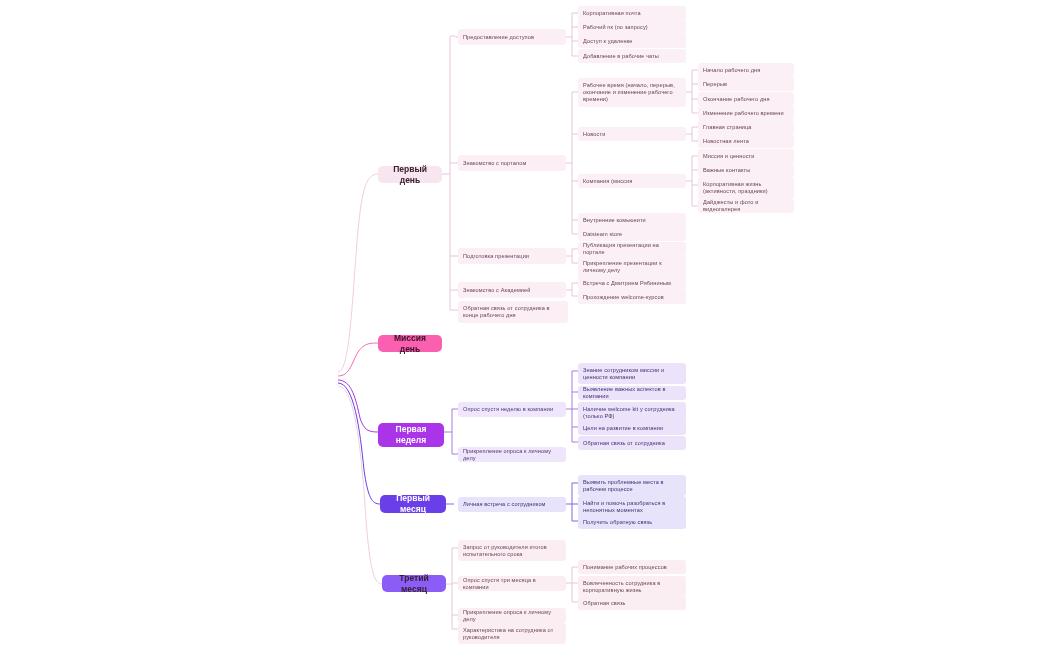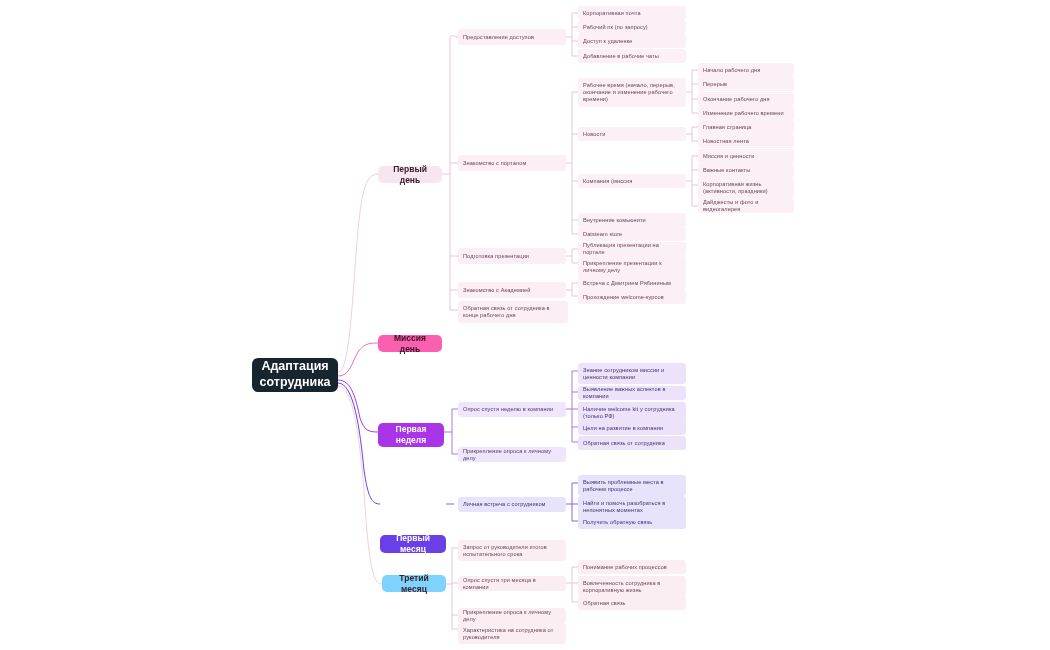--- a/index.html
+++ b/index.html
@@ -41,22 +41,22 @@
     font-size:8.5px;
     font-weight:bold;
     border-radius:5px;
     padding:3px 8px;
     justify-content:center;
     text-align:center;
   }
   .b-pale{background:#f7e6ef;color:#3b2030;}
   .b-pink{background:#fb5fb0;color:#3b1028;}
   .b-violet{background:#a934e8;color:#ffffff;}
-  .b-blue{background:#6b3fe8;color:#ffffff;margin-top:40px;}
-  .b-lightpink{background:#7dd3fc;color:#3b2030;}
+  .b-blue{background:#6b3fe8;color:#ffffff;}
+  .b-lightpink{background:#8b5cf6;color:#3b2030;}
 
   
   .leaf{
     font-size:5.6px;
     border-radius:3px;
     padding:3px 5px;
     letter-spacing:.1px;
   }
   .l-rose{background:#fbeef4;color:#6a4356;}
   .l-rose2{background:#fbf0f5;color:#6a4356;}
@@ -157,24 +157,20 @@
       <path d="M452 615 L458 615" stroke="#e8c4d8"></path>
       <path d="M452 629 L458 629" stroke="#e8c4d8"></path>
       <path d="M566 583 L572 583" stroke="#e8c4d8"></path>
       <path d="M572 567 L572 602" stroke="#e8c4d8"></path>
       <path d="M572 567 L578 567" stroke="#e8c4d8"></path>
       <path d="M572 583 L578 583" stroke="#e8c4d8"></path>
       <path d="M572 602 L578 602" stroke="#e8c4d8"></path>
     </g>
   </svg>
 
-  <div class="node root" style="left:252px;top:358px;width:86px;height:34px;">
-    <span>Адаптация</span>
-    <span>сотрудника</span>
-  </div>
 
   <div class="node branch b-pale" style="left:378px;top:166px;width:64px;height:17px;">Первый день</div>
 
   <div class="node branch b-pink" style="left:378px;top:335px;width:64px;height:17px;">Миссия день</div>
 
   <div class="node branch b-violet" style="left:378px;top:423px;width:66px;height:24px;">Первая неделя</div>
 
   <div class="node branch b-blue" style="left:380px;top:495px;width:66px;height:18px;">Первый месяц</div>
 
   <div class="node branch b-lightpink" style="left:382px;top:575px;width:64px;height:17px;">Третий месяц</div>

